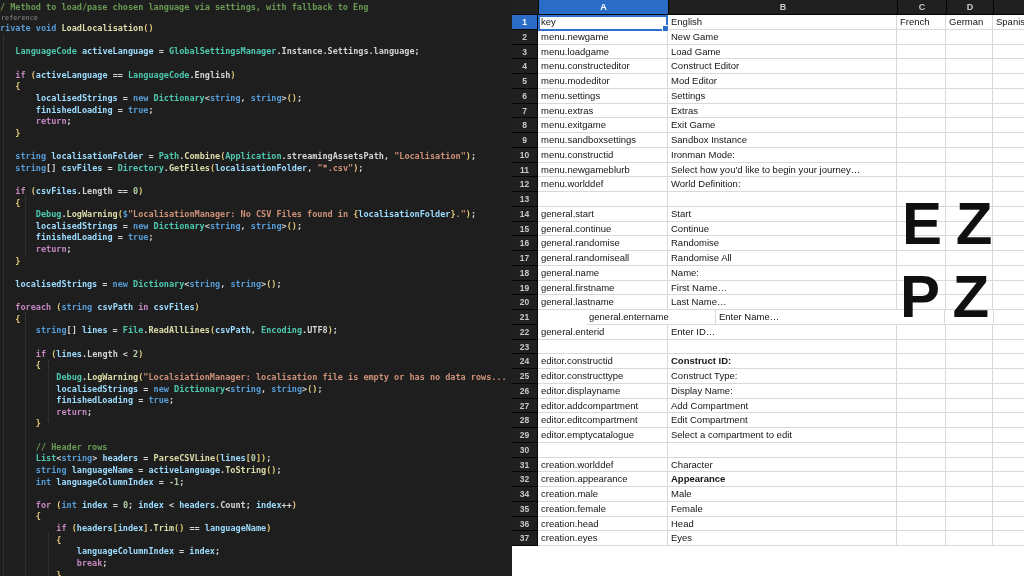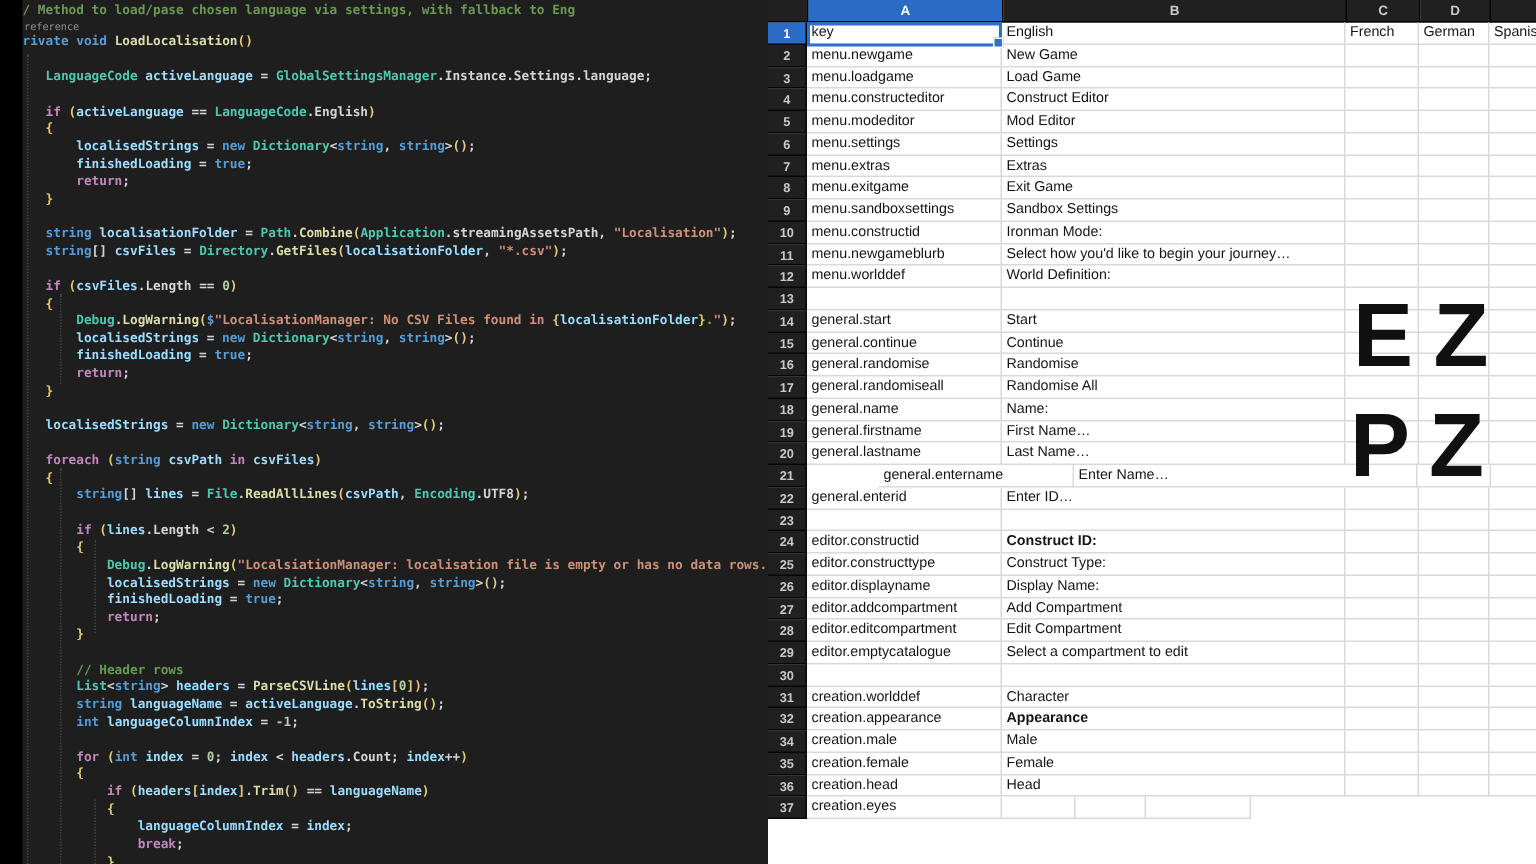--- a/index.html
+++ b/index.html
@@ -1,19 +1,19 @@
 <!DOCTYPE html>
 <html><head>
 <meta charset="utf-8">
 <style>
   html,body{margin:0;padding:0;background:#000;}
   .stage{position:relative;width:1024px;height:576px;overflow:hidden;font-family:"Liberation Sans",sans-serif;}
 
   
-  .code-pane{position:absolute;left:15px;top:0;width:512px;height:576px;background:#1e1e1e;overflow:hidden;}
+  .code-pane{position:absolute;left:0;top:0;width:512px;height:576px;background:#1e1e1e;overflow:hidden;}
   .lines{position:absolute;left:0;top:2px;width:100%;}
   .code-line{height:11.63px;line-height:11.63px;font-family:"DejaVu Sans Mono","Liberation Mono",monospace;
              font-size:8.5px;font-weight:700;white-space:pre;color:#d4d4d4;}
   .code-line.codelens{height:9.5px;line-height:9.5px;font-size:6.8px;font-weight:400;color:#8f8f8f;padding-left:1px;}
   .tok-c{color:#6a9955;}        
   .tok-k{color:#569cd6;}        
   .tok-ctrl{color:#c586c0;}     
   .tok-t{color:#4ec9b0;}        
   .tok-m{color:#dcdcaa;}        
   .tok-v{color:#9cdcfe;}        
@@ -180,21 +180,21 @@
           <div class="row-h">8</div>
           <div class="cell" style="width: 130px;">menu.exitgame</div>
           <div class="cell" style="width: 229px;">Exit Game</div>
           <div class="cell" style="width: 49px;"></div>
           <div class="cell" style="width: 47px;"></div>
           <div class="cell" style="width: 70px;"></div>
         </div>
         <div class="sheet-row">
           <div class="row-h">9</div>
           <div class="cell" style="width: 130px;">menu.sandboxsettings</div>
-          <div class="cell" style="width: 229px;">Sandbox Settings</div>
+          <div class="cell" style="width: 229px;">Sandbox Instance</div>
           <div class="cell" style="width: 49px;"></div>
           <div class="cell" style="width: 47px;"></div>
           <div class="cell" style="width: 70px;"></div>
         </div>
         <div class="sheet-row">
           <div class="row-h">10</div>
           <div class="cell" style="width: 130px;">menu.constructid</div>
           <div class="cell" style="width: 229px;">Ironman Mode:</div>
           <div class="cell" style="width: 49px;"></div>
           <div class="cell" style="width: 47px;"></div>
@@ -396,20 +396,21 @@
           <div class="row-h">36</div>
           <div class="cell" style="width: 130px;">creation.head</div>
           <div class="cell" style="width: 229px;">Head</div>
           <div class="cell" style="width: 49px;"></div>
           <div class="cell" style="width: 47px;"></div>
           <div class="cell" style="width: 70px;"></div>
         </div>
         <div class="sheet-row">
           <div class="row-h">37</div>
           <div class="cell" style="width: 130px;">creation.eyes</div>
+          <div class="cell" style="width: 229px;">Eyes</div>
           <div class="cell" style="width: 49px;"></div>
           <div class="cell" style="width: 47px;"></div>
           <div class="cell" style="width: 70px;"></div>
         </div>
       </div>
     <div class="selection">
       <div class="fill-handle"></div>
     </div>
   </div>
 

